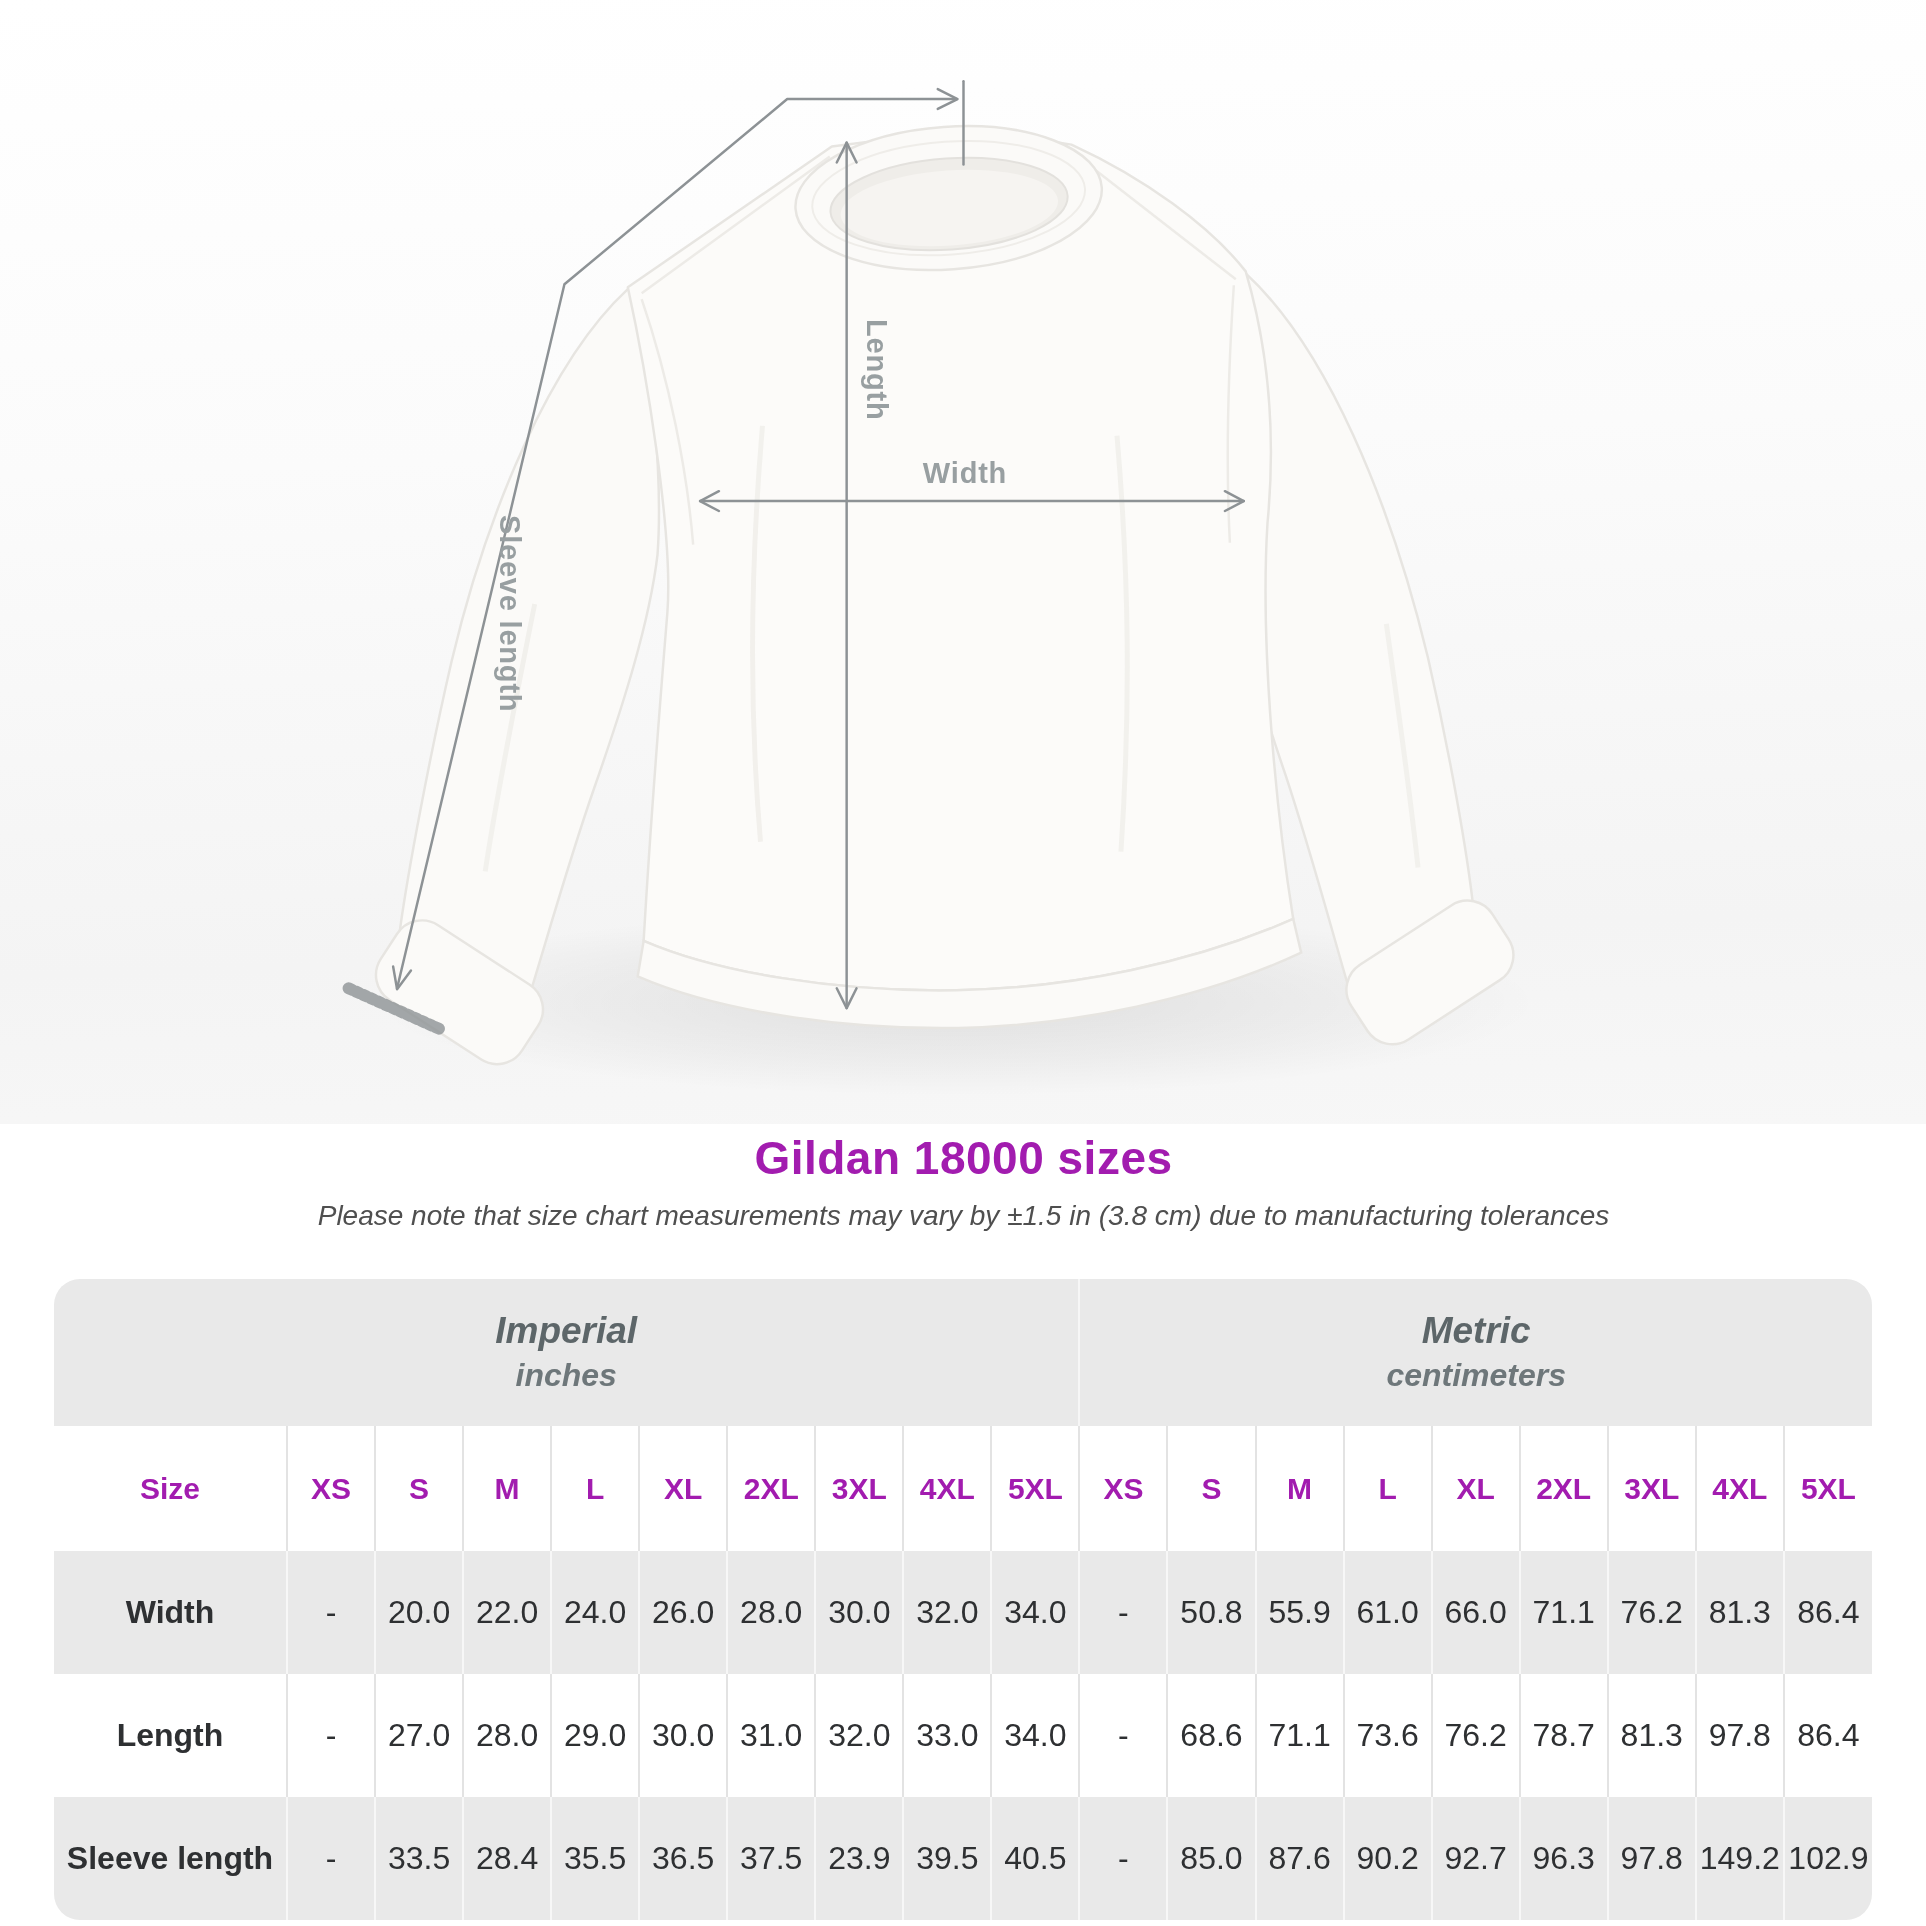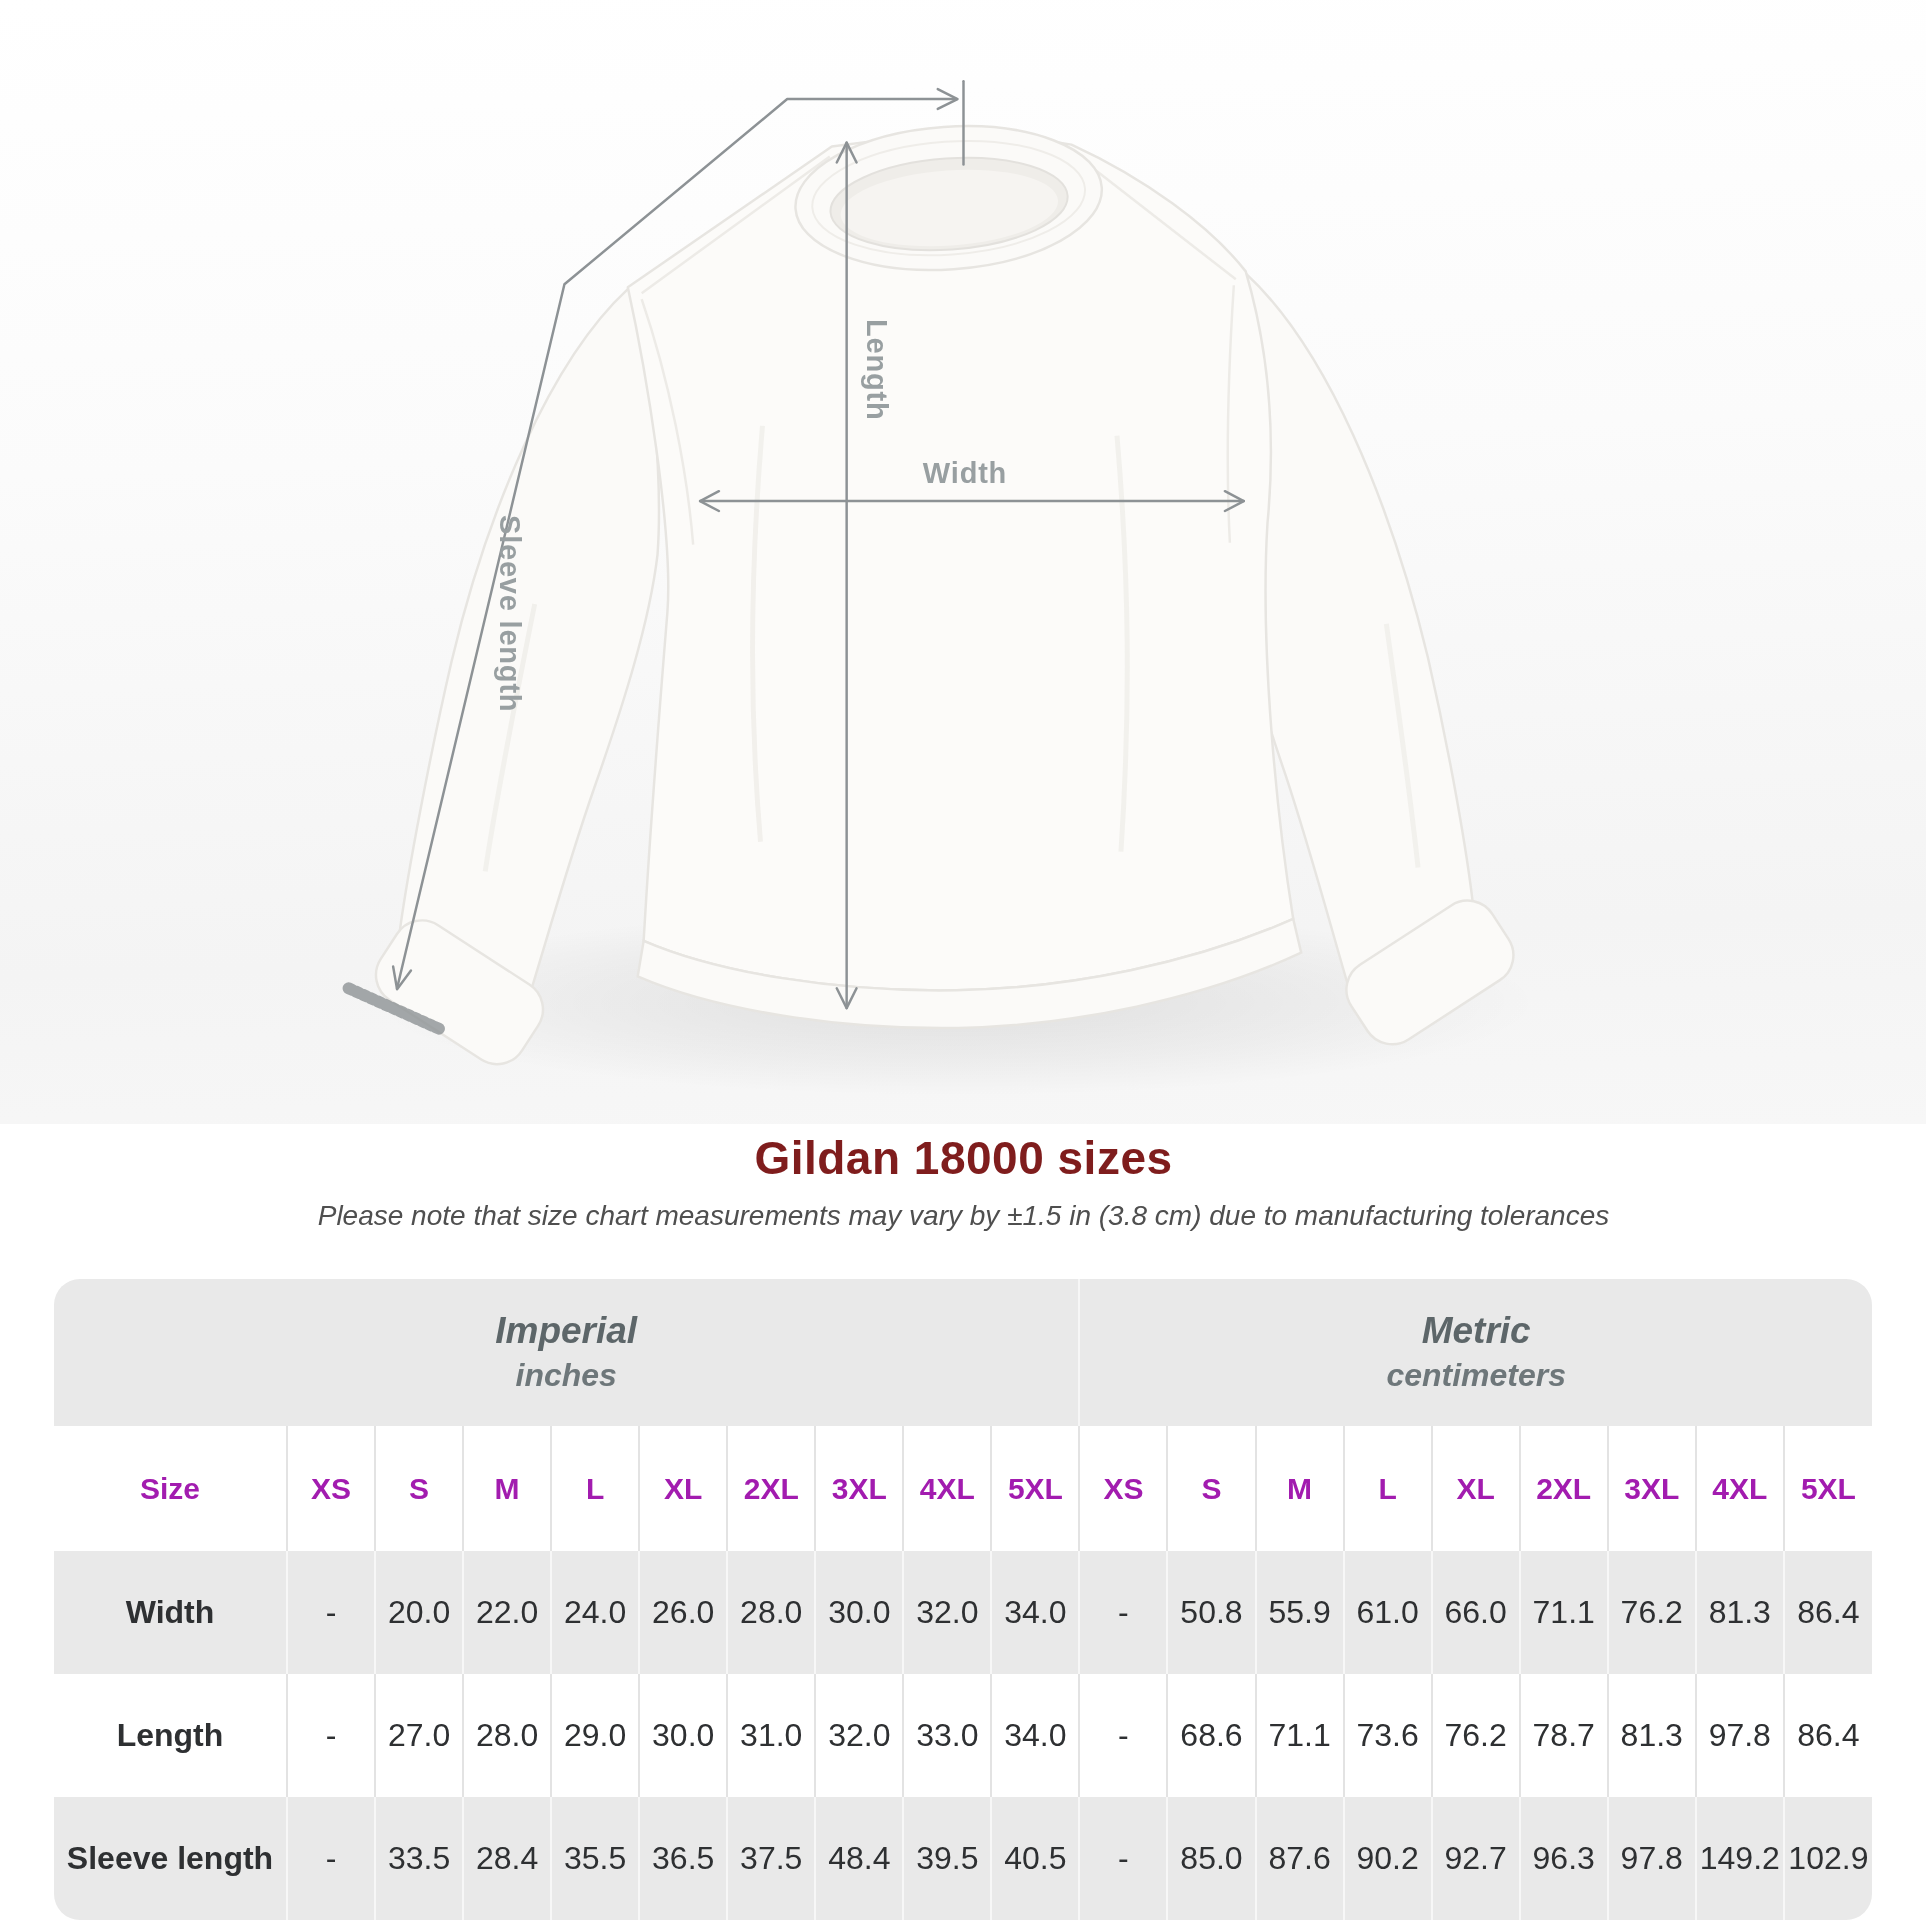--- a/index.html
+++ b/index.html
@@ -17,21 +17,21 @@
     position:absolute;font-weight:bold;font-size:29px;color:#989fa1;
     letter-spacing:0.8px;white-space:nowrap;
   }
   .rot90{transform-origin:0 0;transform:rotate(90deg);}
   .lbl-width{left:881px;top:457px;width:168px;text-align:center;}
   .lbl-length{left:893px;top:319px;}
   .lbl-sleeve{left:526px;top:515px;}
   
   .title{
     position:absolute;left:0;top:1131px;width:100%;text-align:center;
-    font-size:46px;font-weight:bold;color:#7f1d1d;letter-spacing:0.5px;
+    font-size:46px;font-weight:bold;color:#a21caf;letter-spacing:0.5px;
   }
   .subtitle{
     position:absolute;left:0;top:1200px;width:100%;text-align:center;
     font-size:28px;font-style:italic;color:#4f4f4f;
   }
   
   .size-table{
     position:absolute;left:54px;top:1279px;width:1818px;
     border-radius:26px;overflow:hidden;
   }
@@ -260,21 +260,21 @@
         <td>86.4</td>
       </tr>
       <tr class="vals gray">
         <td class="rlabel">Sleeve length</td>
         <td>-</td>
         <td>33.5</td>
         <td>28.4</td>
         <td>35.5</td>
         <td>36.5</td>
         <td>37.5</td>
-        <td>48.4</td>
+        <td>23.9</td>
         <td>39.5</td>
         <td>40.5</td>
         <td>-</td>
         <td>85.0</td>
         <td>87.6</td>
         <td>90.2</td>
         <td>92.7</td>
         <td>96.3</td>
         <td>97.8</td>
         <td>149.2</td>

